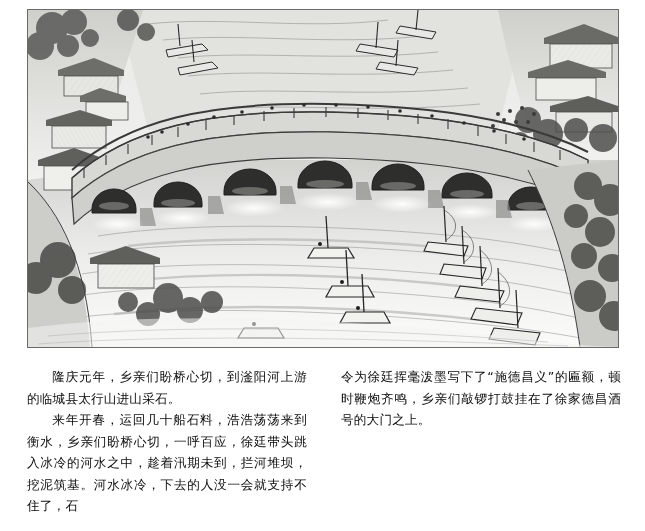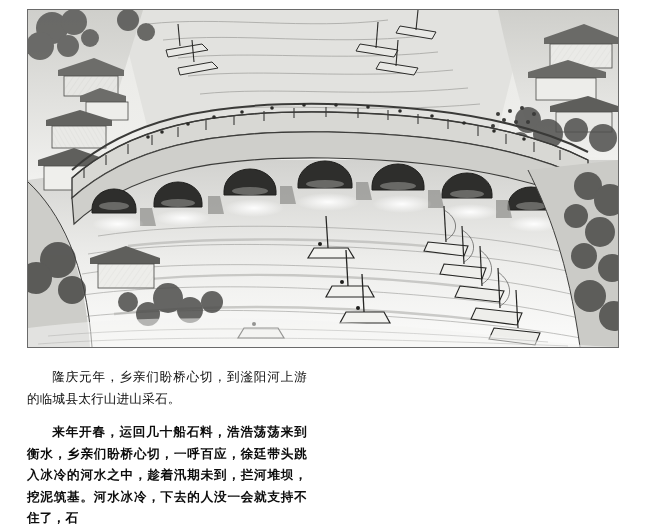--- a/index.html
+++ b/index.html
@@ -57,22 +57,21 @@
     color: #0c0c0c;
     text-align: justify;
     text-justify: inter-character;
   }
   .col p {
     margin: 0;
     text-indent: 2em;
     letter-spacing: 0.2px;
   }
   .col p + p {
-    margin-top: 12px;
-    font-weight: bold;
+    margin-top: 0px;
   }
   .col.right p {
     text-indent: 0;
   }
 </style>
 </head>
 <body>
 
 <div class="page">
 
@@ -373,15 +372,18 @@
         <path d="M10,334 C150,324 340,328 540,336"></path>
       </g>
     </svg>
   </div>
 
   <div class="text-area">
     <div class="col left">
       <p>隆庆元年，乡亲们盼桥心切，到滏阳河上游的临城县太行山进山采石。</p>
       <p>来年开春，运回几十船石料，浩浩荡荡来到衡水，乡亲们盼桥心切，一呼百应，徐廷带头跳入冰冷的河水之中，趁着汛期未到，拦河堆坝，挖泥筑基。河水冰冷，下去的人没一会就支持不住了，石</p>
     </div>
+    <div class="col right">
+      <p>令为徐廷挥毫泼墨写下了“施德昌义”的匾额，顿时鞭炮齐鸣，乡亲们敲锣打鼓挂在了徐家德昌酒号的大门之上。</p>
+    </div>
   </div>
 
 </div>
 
 </body></html>

